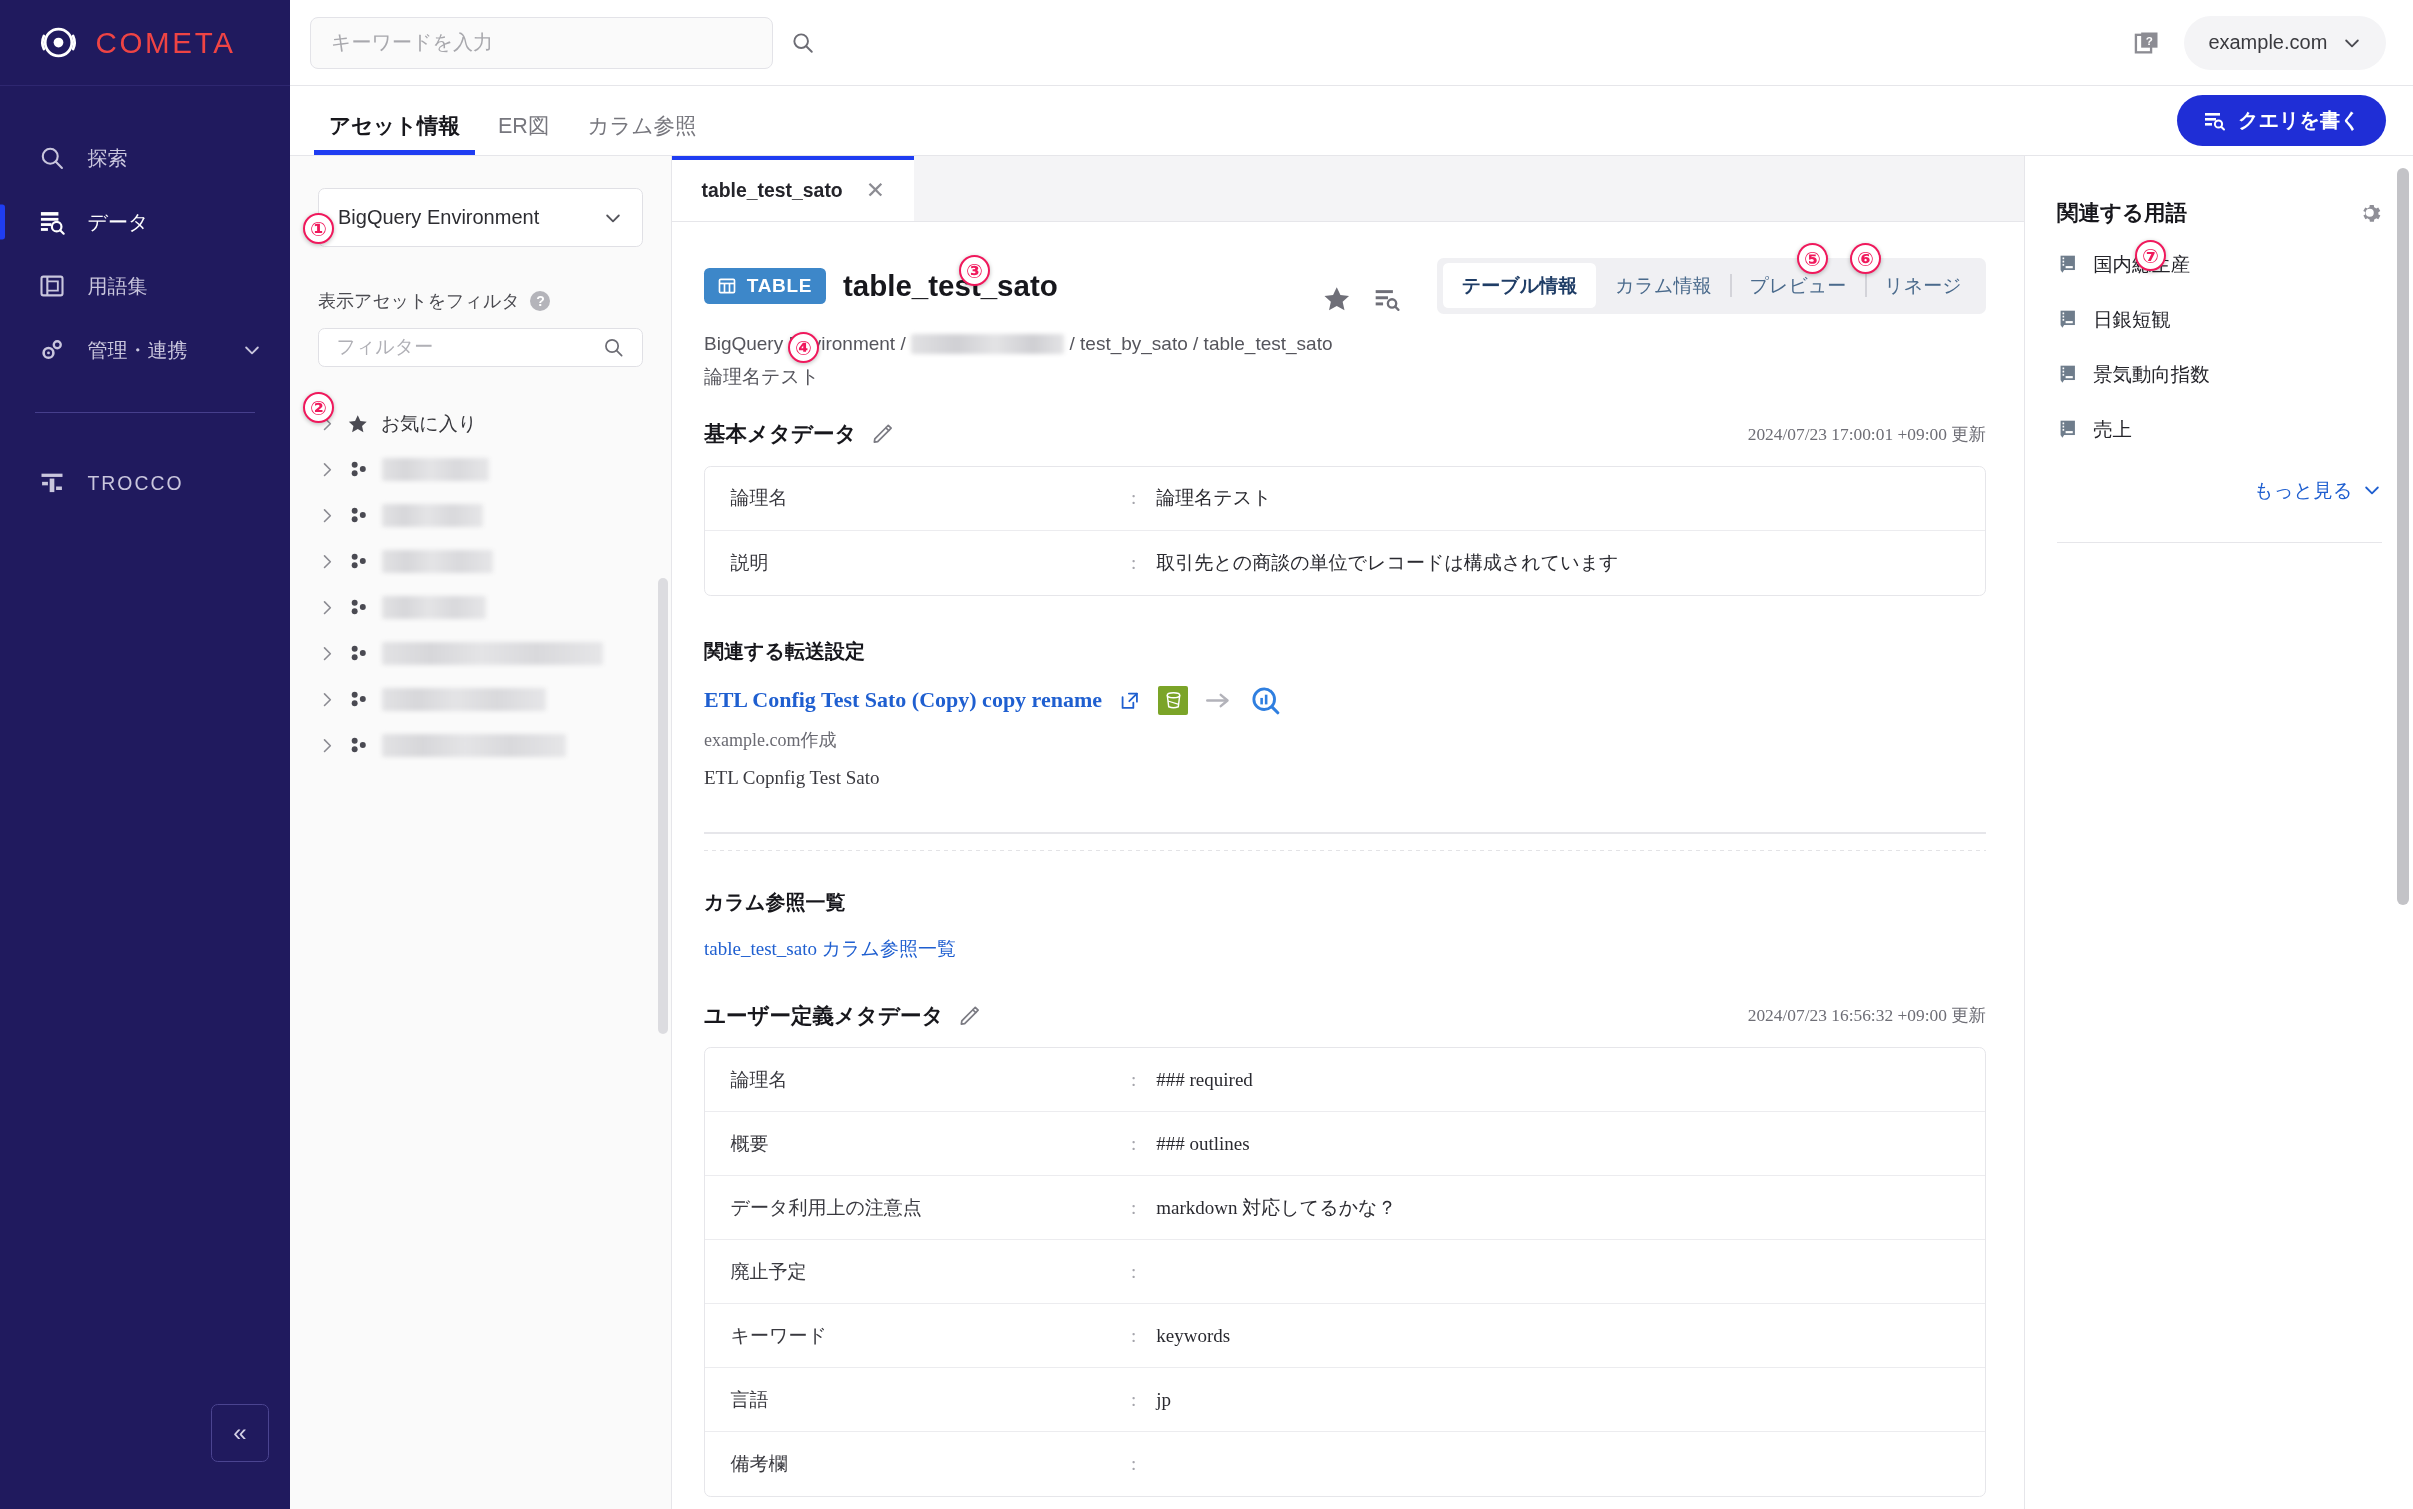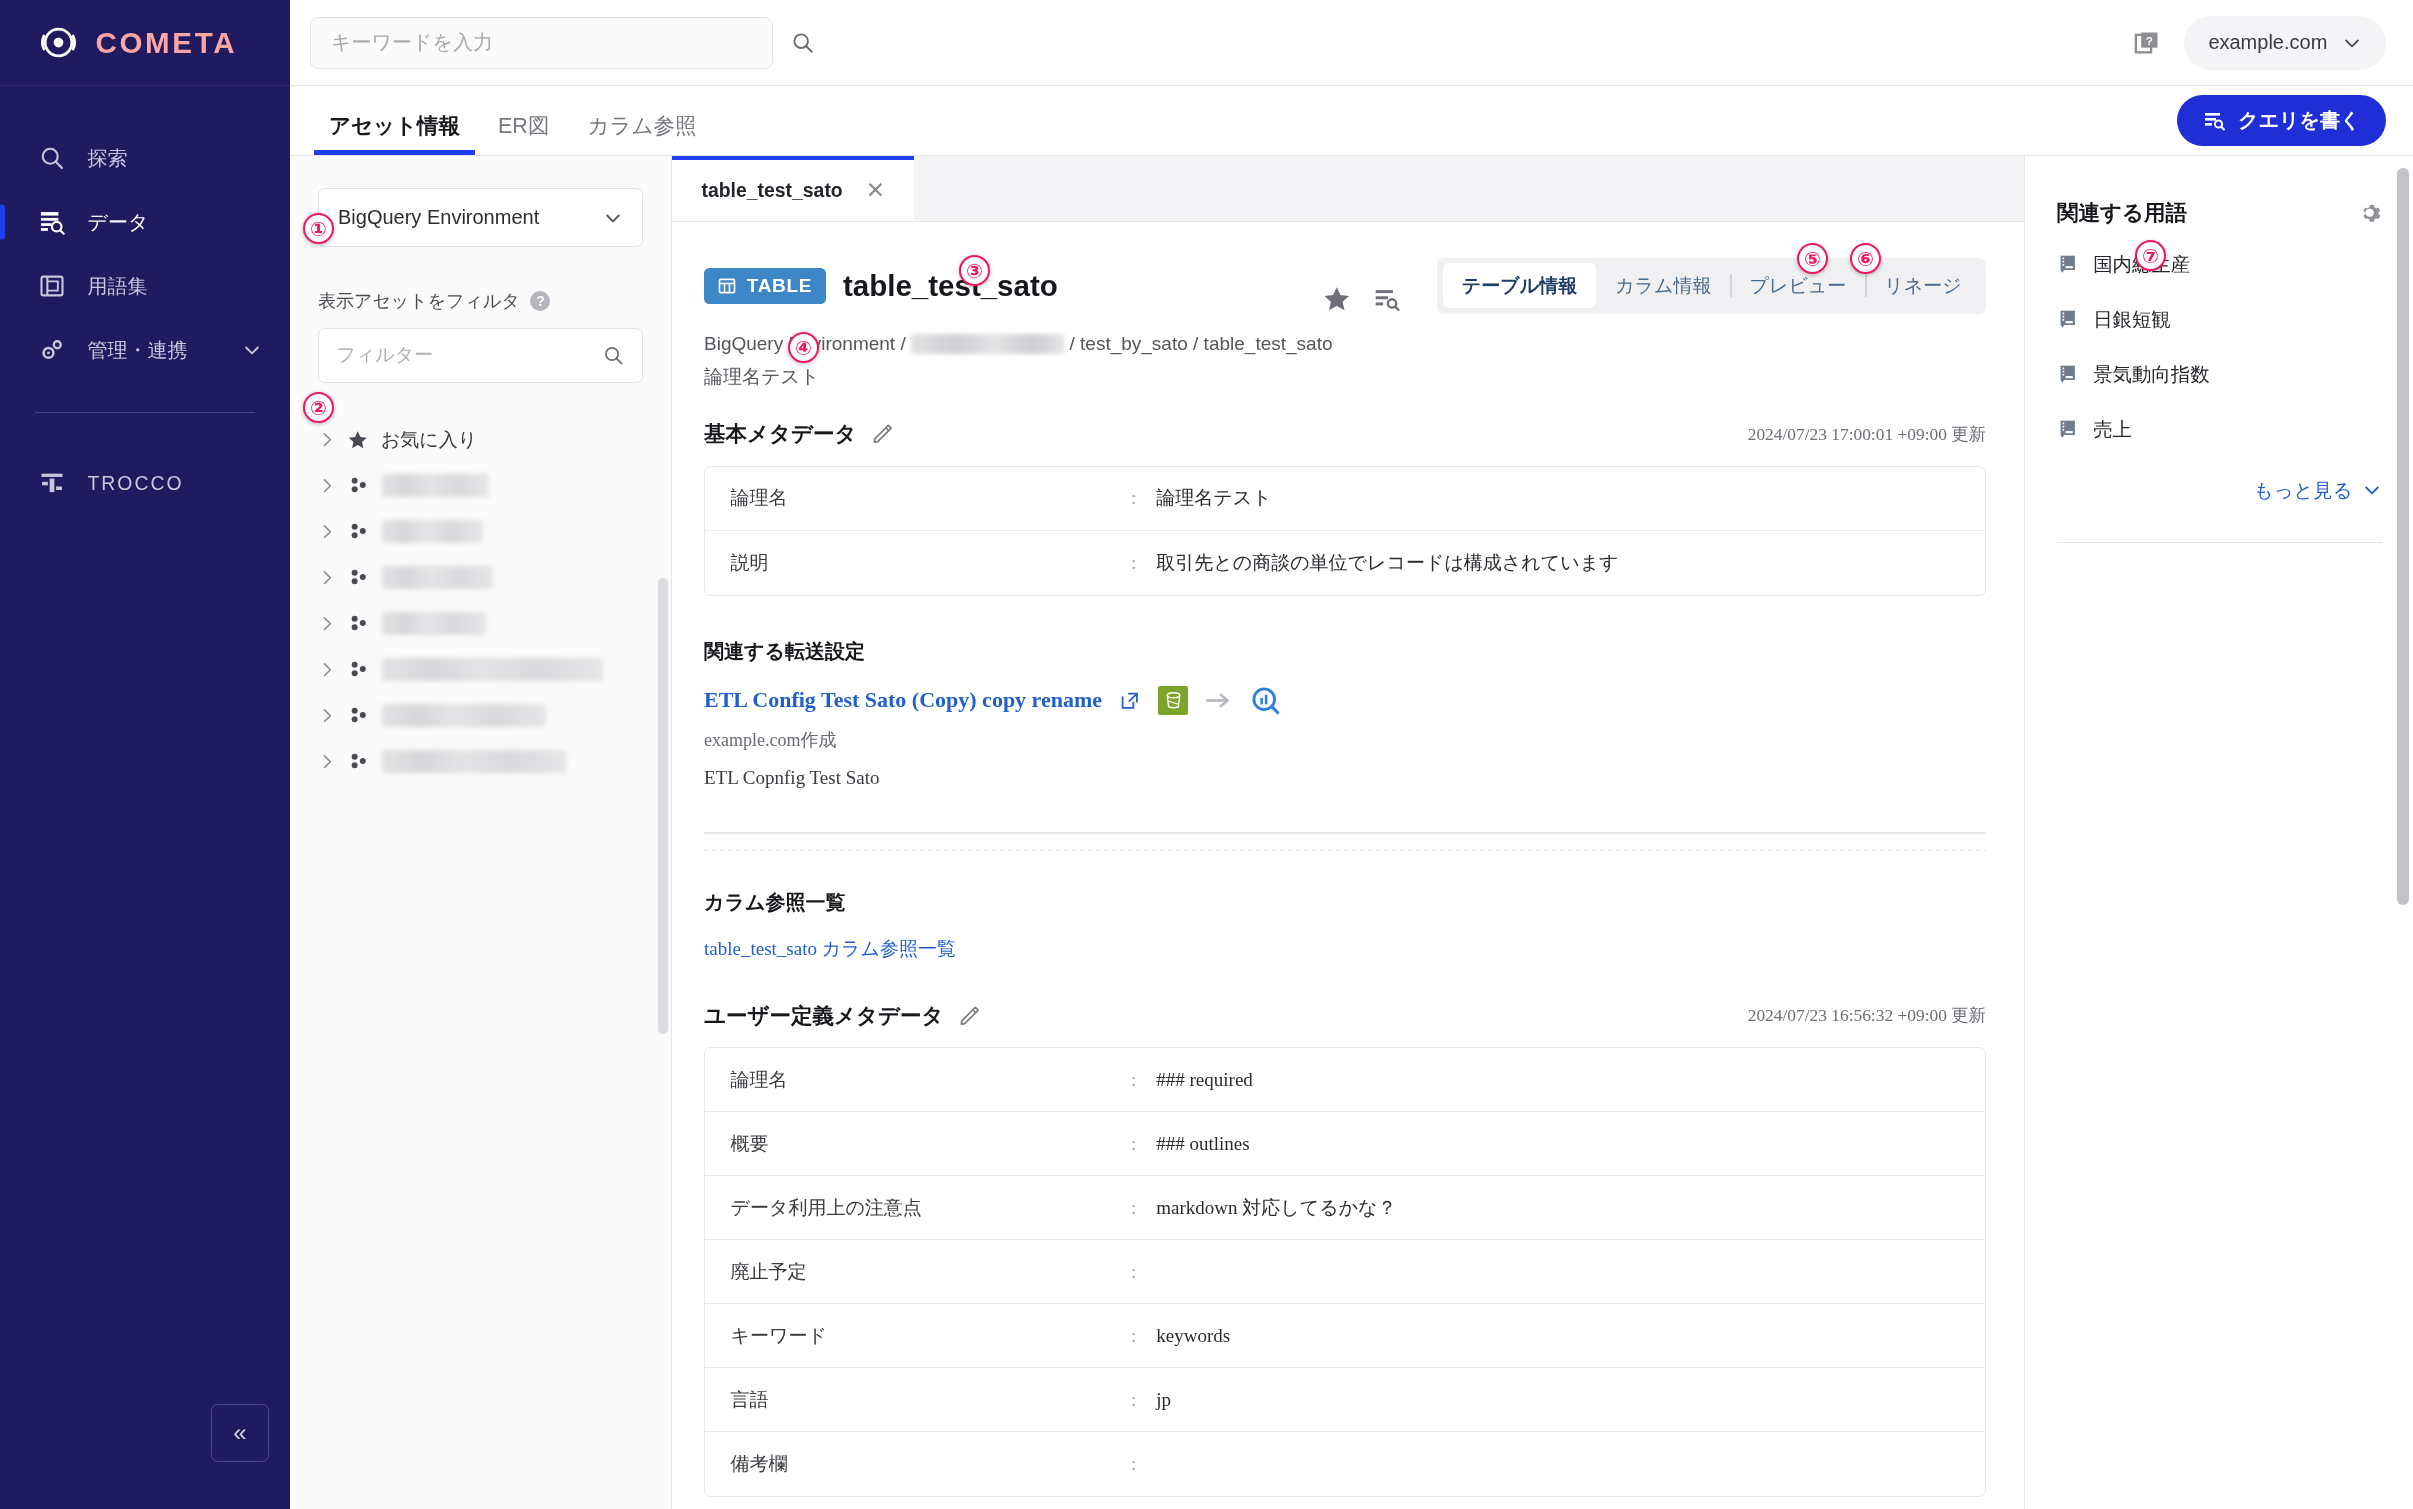--- a/index.html
+++ b/index.html
@@ -15,21 +15,21 @@
     width: 290px; height: 1510px; background: #201a5e;
     display: flex; flex-direction: column; flex: 0 0 290px;
     position: relative; z-index: 30;
   }
   .nav-logo {
     height: 86px; display: flex; align-items: center; gap: 17.4px;
     padding-left: 39px; border-bottom: 1.3px solid #2e2770;
   }
   .logo-mark { width: 39px; height: 39px; flex: 0 0 39px; }
   .logo-text {
-    color: #fca5a5; font-size: 29.5px; letter-spacing: 2.7px; font-weight: 700;
+    color: #ef4444; font-size: 29.5px; letter-spacing: 2.7px; font-weight: 400;
   }
   .nav-items { padding-top: 40px; }
   .nav-item {
     display: flex; align-items: center; height: 64px;
     padding-left: 38px; position: relative; cursor: pointer;
     color: #c9c6dd; font-size: 20px;
   }
   .nav-item.active { color: #ffffff; }
   .nav-item.active::before {
     content: ""; position: absolute; left: 0; top: 50%;
@@ -123,21 +123,21 @@
   .filter-label {
     margin-top: 42px; display: flex; align-items: center; gap: 10.7px;
     font-size: 18px; color: #4a4a50;
   }
   .qmark {
     width: 20px; height: 20px; border-radius: 50%; background: #b4b4ba;
     color: #fff; font-size: 14px; display: flex; align-items: center;
     justify-content: center; font-weight: 700; cursor: pointer;
   }
   .filter-box {
-    margin-top: 14.7px; width: 100%; height: 55px; border: 1.3px solid #e0e0e5;
+    margin-top: 14.7px; width: 100%; height: 39px; border: 1.3px solid #e0e0e5;
     border-radius: 6.7px; background: #fff; display: flex; align-items: center;
     padding: 0 17.4px;
   }
   .filter-box input {
     border: none; outline: none; background: transparent; flex: 1;
     font-size: 19px; color: #3c3c41; font-family: inherit;
   }
   .filter-box input::placeholder { color: #b0b0b6; }
   .tree { margin-top: 34px; }
   .tree-row {

